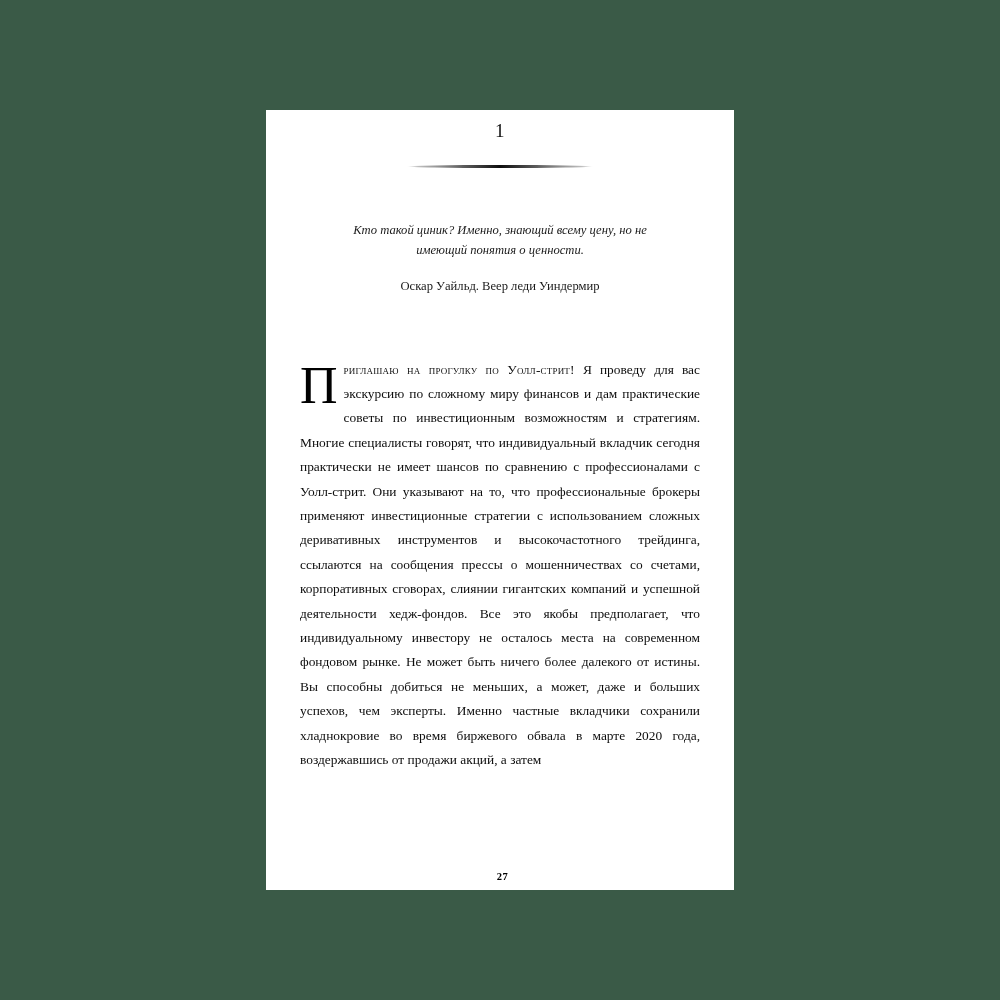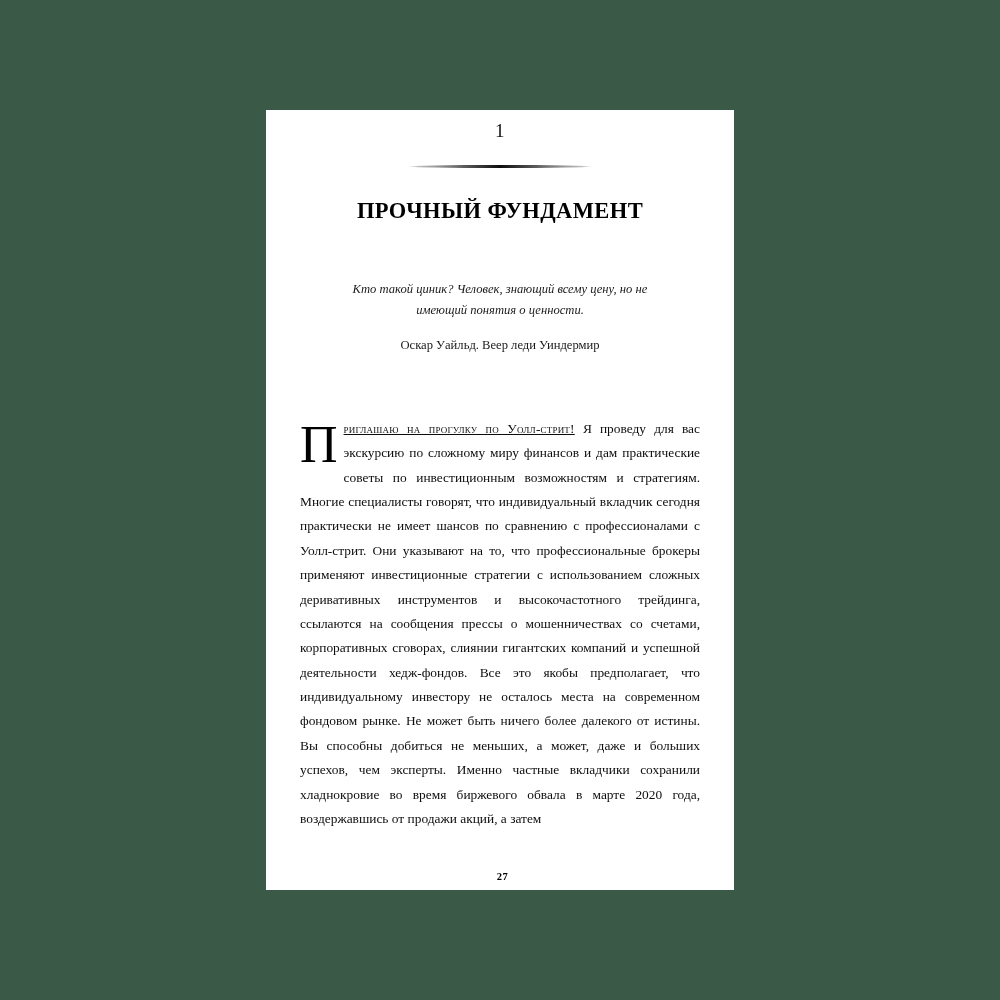--- a/index.html
+++ b/index.html
@@ -106,21 +106,20 @@
     font-family: "Liberation Serif", serif;
     font-size: 52px;
     line-height: 0.84;
     padding: 4px 6px 0 0;
     margin-top: 2px;
     color: #000000;
   }
   .smallcaps {
     font-variant: small-caps;
     letter-spacing: 0.2px;
-    text-decoration: underline;
   }
   .folio {
     position: absolute;
     left: 5px;
     right: 0;
     bottom: 18px;
     text-align: center;
     font-size: 10.5px;
     font-weight: bold;
     color: #000000;
@@ -132,24 +131,23 @@
 
 <div id="stage">
   <div class="page">
     <div class="page-inner">
 
       <div class="chapter-number">1</div>
 
       <div class="divider"></div>
 
       <div class="chapter-title">
-        <span class="line">ПРОЧНЫЙ ФУНДАМЕНТ</span>
       </div>
 
-      <div class="epigraph">Кто такой циник? Человек, знающий всему цену, но не имеющий понятия о ценности.</div>
+      <div class="epigraph">Кто такой циник? Именно, знающий всему цену, но не имеющий понятия о ценности.</div>
 
       <div class="epigraph-source">Оскар Уайльд. Веер леди Уиндермир</div>
 
       <div class="body-text">
         <span class="dropcap">П</span><span class="smallcaps">риглашаю на прогулку по Уолл-стрит!</span><span> Я проведу для вас экскурсию по сложному миру финансов и дам практические советы по инвестиционным возможностям и стратегиям. Многие специалисты говорят, что индивидуальный вкладчик сегодня практически не имеет шансов по сравнению с профессионалами с Уолл-стрит. Они указывают на то, что профессиональные брокеры применяют инвестиционные стратегии с использованием сложных деривативных инструментов и высокочастотного трейдинга, ссылаются на сообщения прессы о мошенничествах со счетами, корпоративных сговорах, слиянии гигантских компаний и успешной деятельности хедж-фондов. Все это якобы предполагает, что индивидуальному инвестору не осталось места на современном фондовом рынке. Не может быть ничего более далекого от истины. Вы способны добиться не меньших, а может, даже и больших успехов, чем эксперты. Именно частные вкладчики сохранили хладнокровие во время биржевого обвала в марте 2020 года, воздержавшись от продажи акций, а затем</span>
       </div>
 
       <div class="folio">27</div>
 
     </div>

